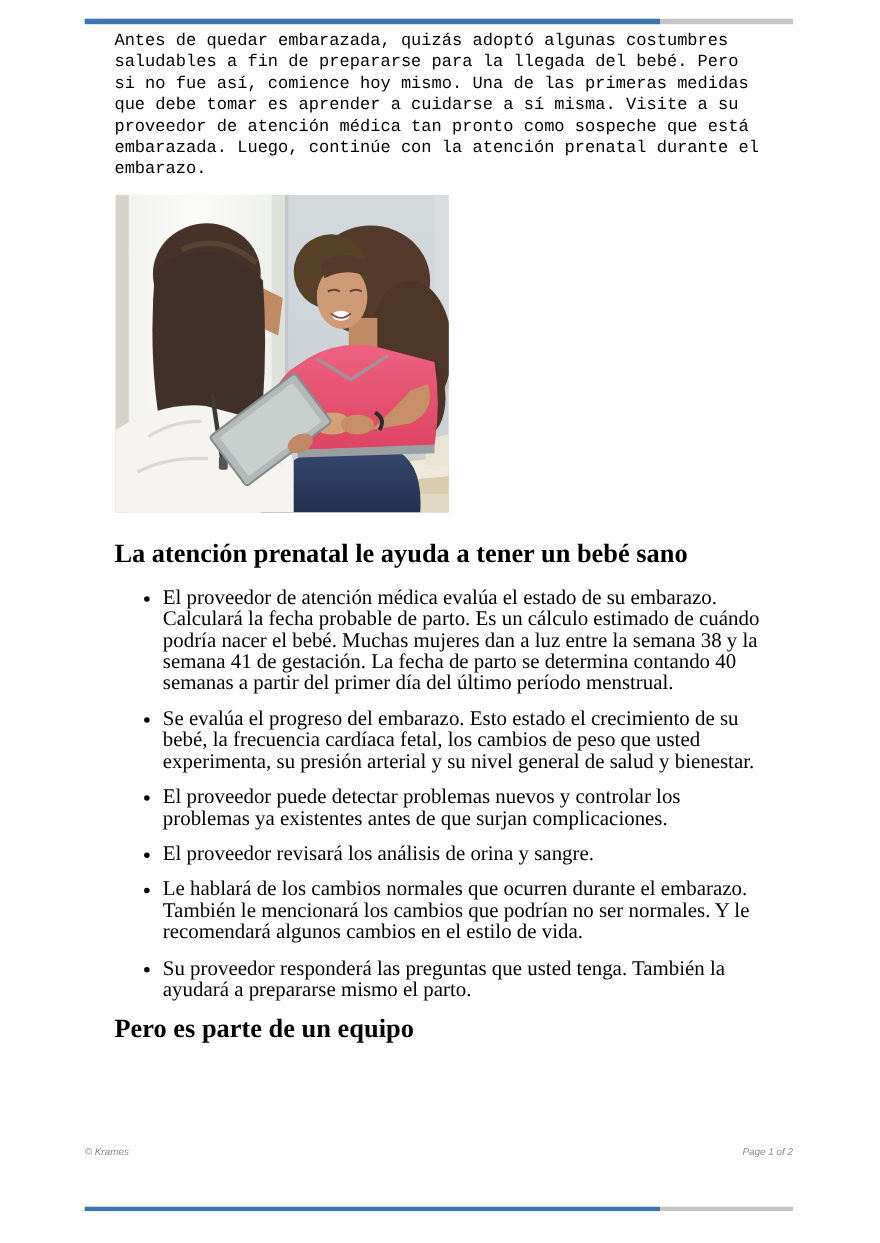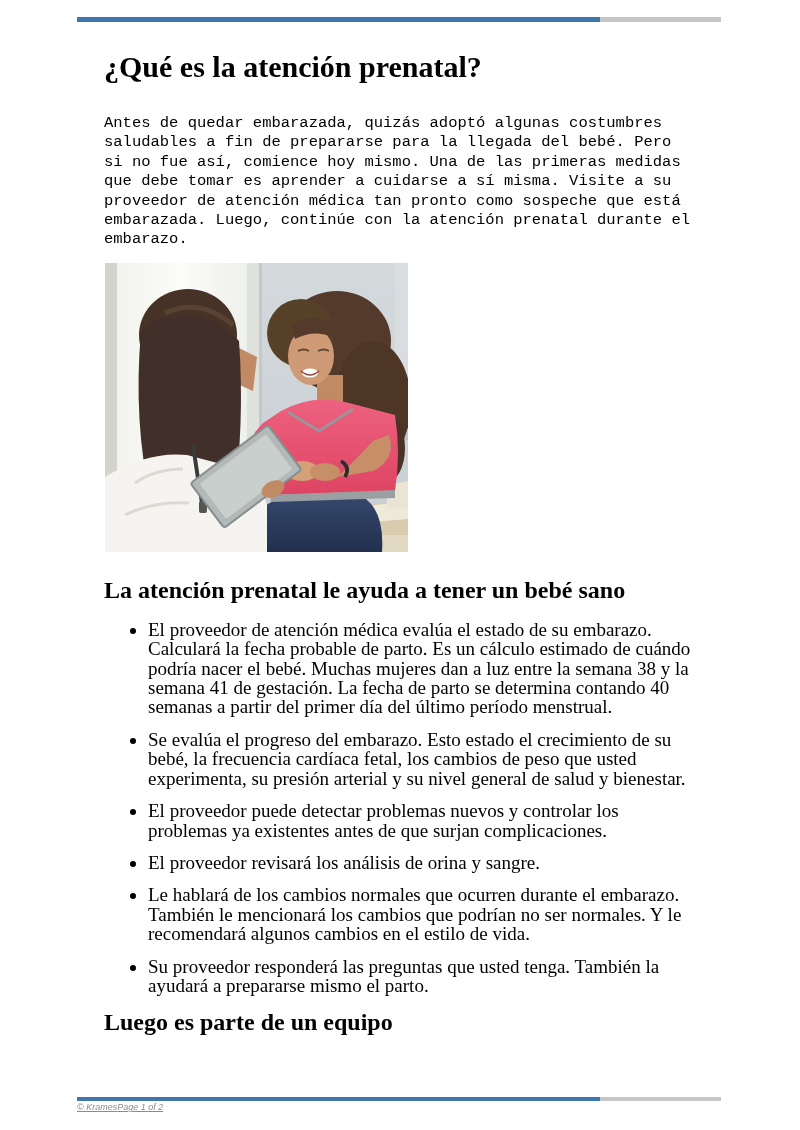--- a/index.html
+++ b/index.html
@@ -49,37 +49,36 @@
   ul.bullet-list {
     margin: 15px 0 0 0;
     padding-left: 44px;
     font-size: 19px; line-height: 19.4px;
   }
   ul.bullet-list li { margin-bottom: 13px; }
   h2.section-heading.second { margin-top: 11px; }
 
   
   .footer-row {
-    position: absolute; left: 77px; top: 1102px; width: 644px;
-    display: flex; justify-content: flex-start;
+    position: absolute; left: 77px; top: 1042px; width: 644px;
+    display: flex; justify-content: space-between;
     font-family: "Liberation Sans", sans-serif;
-    font-style: italic; font-size: 9px; color: #8c8c8c; text-decoration: underline;
+    font-style: italic; font-size: 9px; color: #8c8c8c;
   }
 </style>
 </head>
 <body>
 
 <div class="accent-bar top">
   <div class="seg-blue"></div>
   <div class="seg-gray"></div>
 </div>
 
 <div class="content">
 
-  <h1 class="doc-title">¿Qué es la atención prenatal?</h1>
 
   <p class="intro">Antes de quedar embarazada, quizás adoptó algunas costumbres saludables a fin de prepararse para la llegada del bebé. Pero si no fue así, comience hoy mismo. Una de las primeras medidas que debe tomar es aprender a cuidarse a sí misma. Visite a su proveedor de atención médica tan pronto como sospeche que está embarazada. Luego, continúe con la atención prenatal durante el embarazo.</p>
 
   <div class="photo-wrap">
     <svg width="303" height="289" viewBox="0 0 303 289" xmlns="http://www.w3.org/2000/svg" role="img">
       <defs>
         <linearGradient id="wallG" x1="0" y1="0" x2="0" y2="1">
           <stop offset="0" stop-color="#d4d9dc"></stop>
             <stop offset="1" stop-color="#c7ced3"></stop>
         </linearGradient>
@@ -174,21 +173,21 @@
 
   <ul class="bullet-list">
     <li>El proveedor de atención médica evalúa el estado de su embarazo. Calculará la fecha probable de parto. Es un cálculo estimado de cuándo podría nacer el bebé. Muchas mujeres dan a luz entre la semana 38 y la semana 41 de gestación. La fecha de parto se determina contando 40 semanas a partir del primer día del último período menstrual.</li>
     <li>Se evalúa el progreso del embarazo. Esto estado el crecimiento de su bebé, la frecuencia cardíaca fetal, los cambios de peso que usted experimenta, su presión arterial y su nivel general de salud y bienestar.</li>
     <li>El proveedor puede detectar problemas nuevos y controlar los problemas ya existentes antes de que surjan complicaciones.</li>
     <li>El proveedor revisará los análisis de orina y sangre.</li>
     <li>Le hablará de los cambios normales que ocurren durante el embarazo. También le mencionará los cambios que podrían no ser normales. Y le recomendará algunos cambios en el estilo de vida.</li>
     <li>Su proveedor responderá las preguntas que usted tenga. También la ayudará a prepararse mismo el parto.</li>
   </ul>
 
-  <h2 class="section-heading second">Luego es parte de un equipo</h2>
+  <h2 class="section-heading second">Pero es parte de un equipo</h2>
 
 </div>
 
 <div class="accent-bar bottom">
   <div class="seg-blue"></div>
   <div class="seg-gray"></div>
 </div>
 
 <div class="footer-row">
   <span>© Krames</span>

